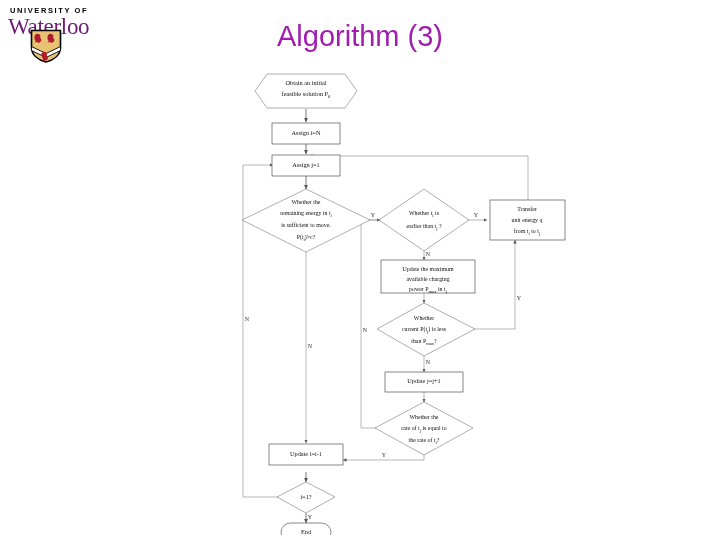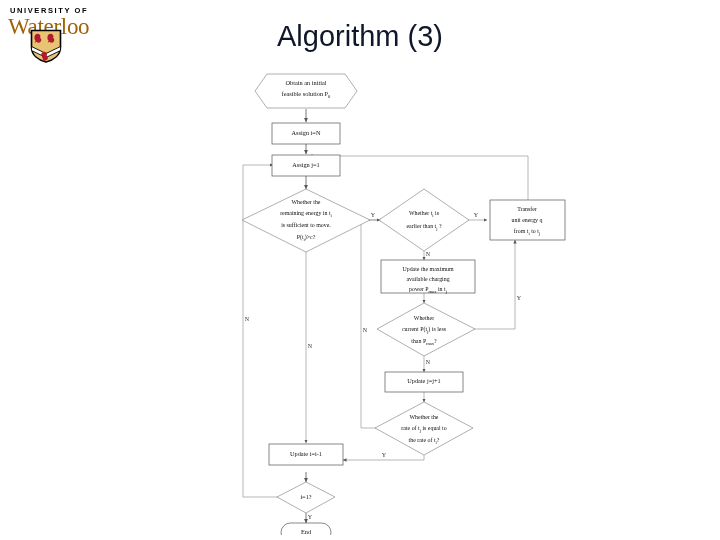--- a/index.html
+++ b/index.html
@@ -31,21 +31,21 @@
     font-weight: bold;
     letter-spacing: 1.6px;
     color: #000000;
     line-height: 9px;
     padding-left: 2px;
   }
   #logo .wordmark {
     font-family: "Liberation Serif", serif;
     font-size: 23px;
     font-weight: normal;
-    color: #a16207;
+    color: #701a75;
     line-height: 24px;
     letter-spacing: -0.3px;
     padding-left: 0px;
   }
   #shield {
     position: absolute;
     left: 30px;
     top: 29px;
     width: 32px;
     height: 34px;
@@ -53,21 +53,21 @@
 
   
   #title {
     position: absolute;
     left: 0;
     top: 20px;
     width: 720px;
     text-align: center;
     font-family: "Liberation Sans", sans-serif;
     font-size: 29px;
-    color: #0f172a;
+    color: #a21caf;
     letter-spacing: 0px;
   }
 
   
   #flow {
     position: absolute;
     left: 225px;
     top: 70px;
     width: 345px;
     height: 465px;

